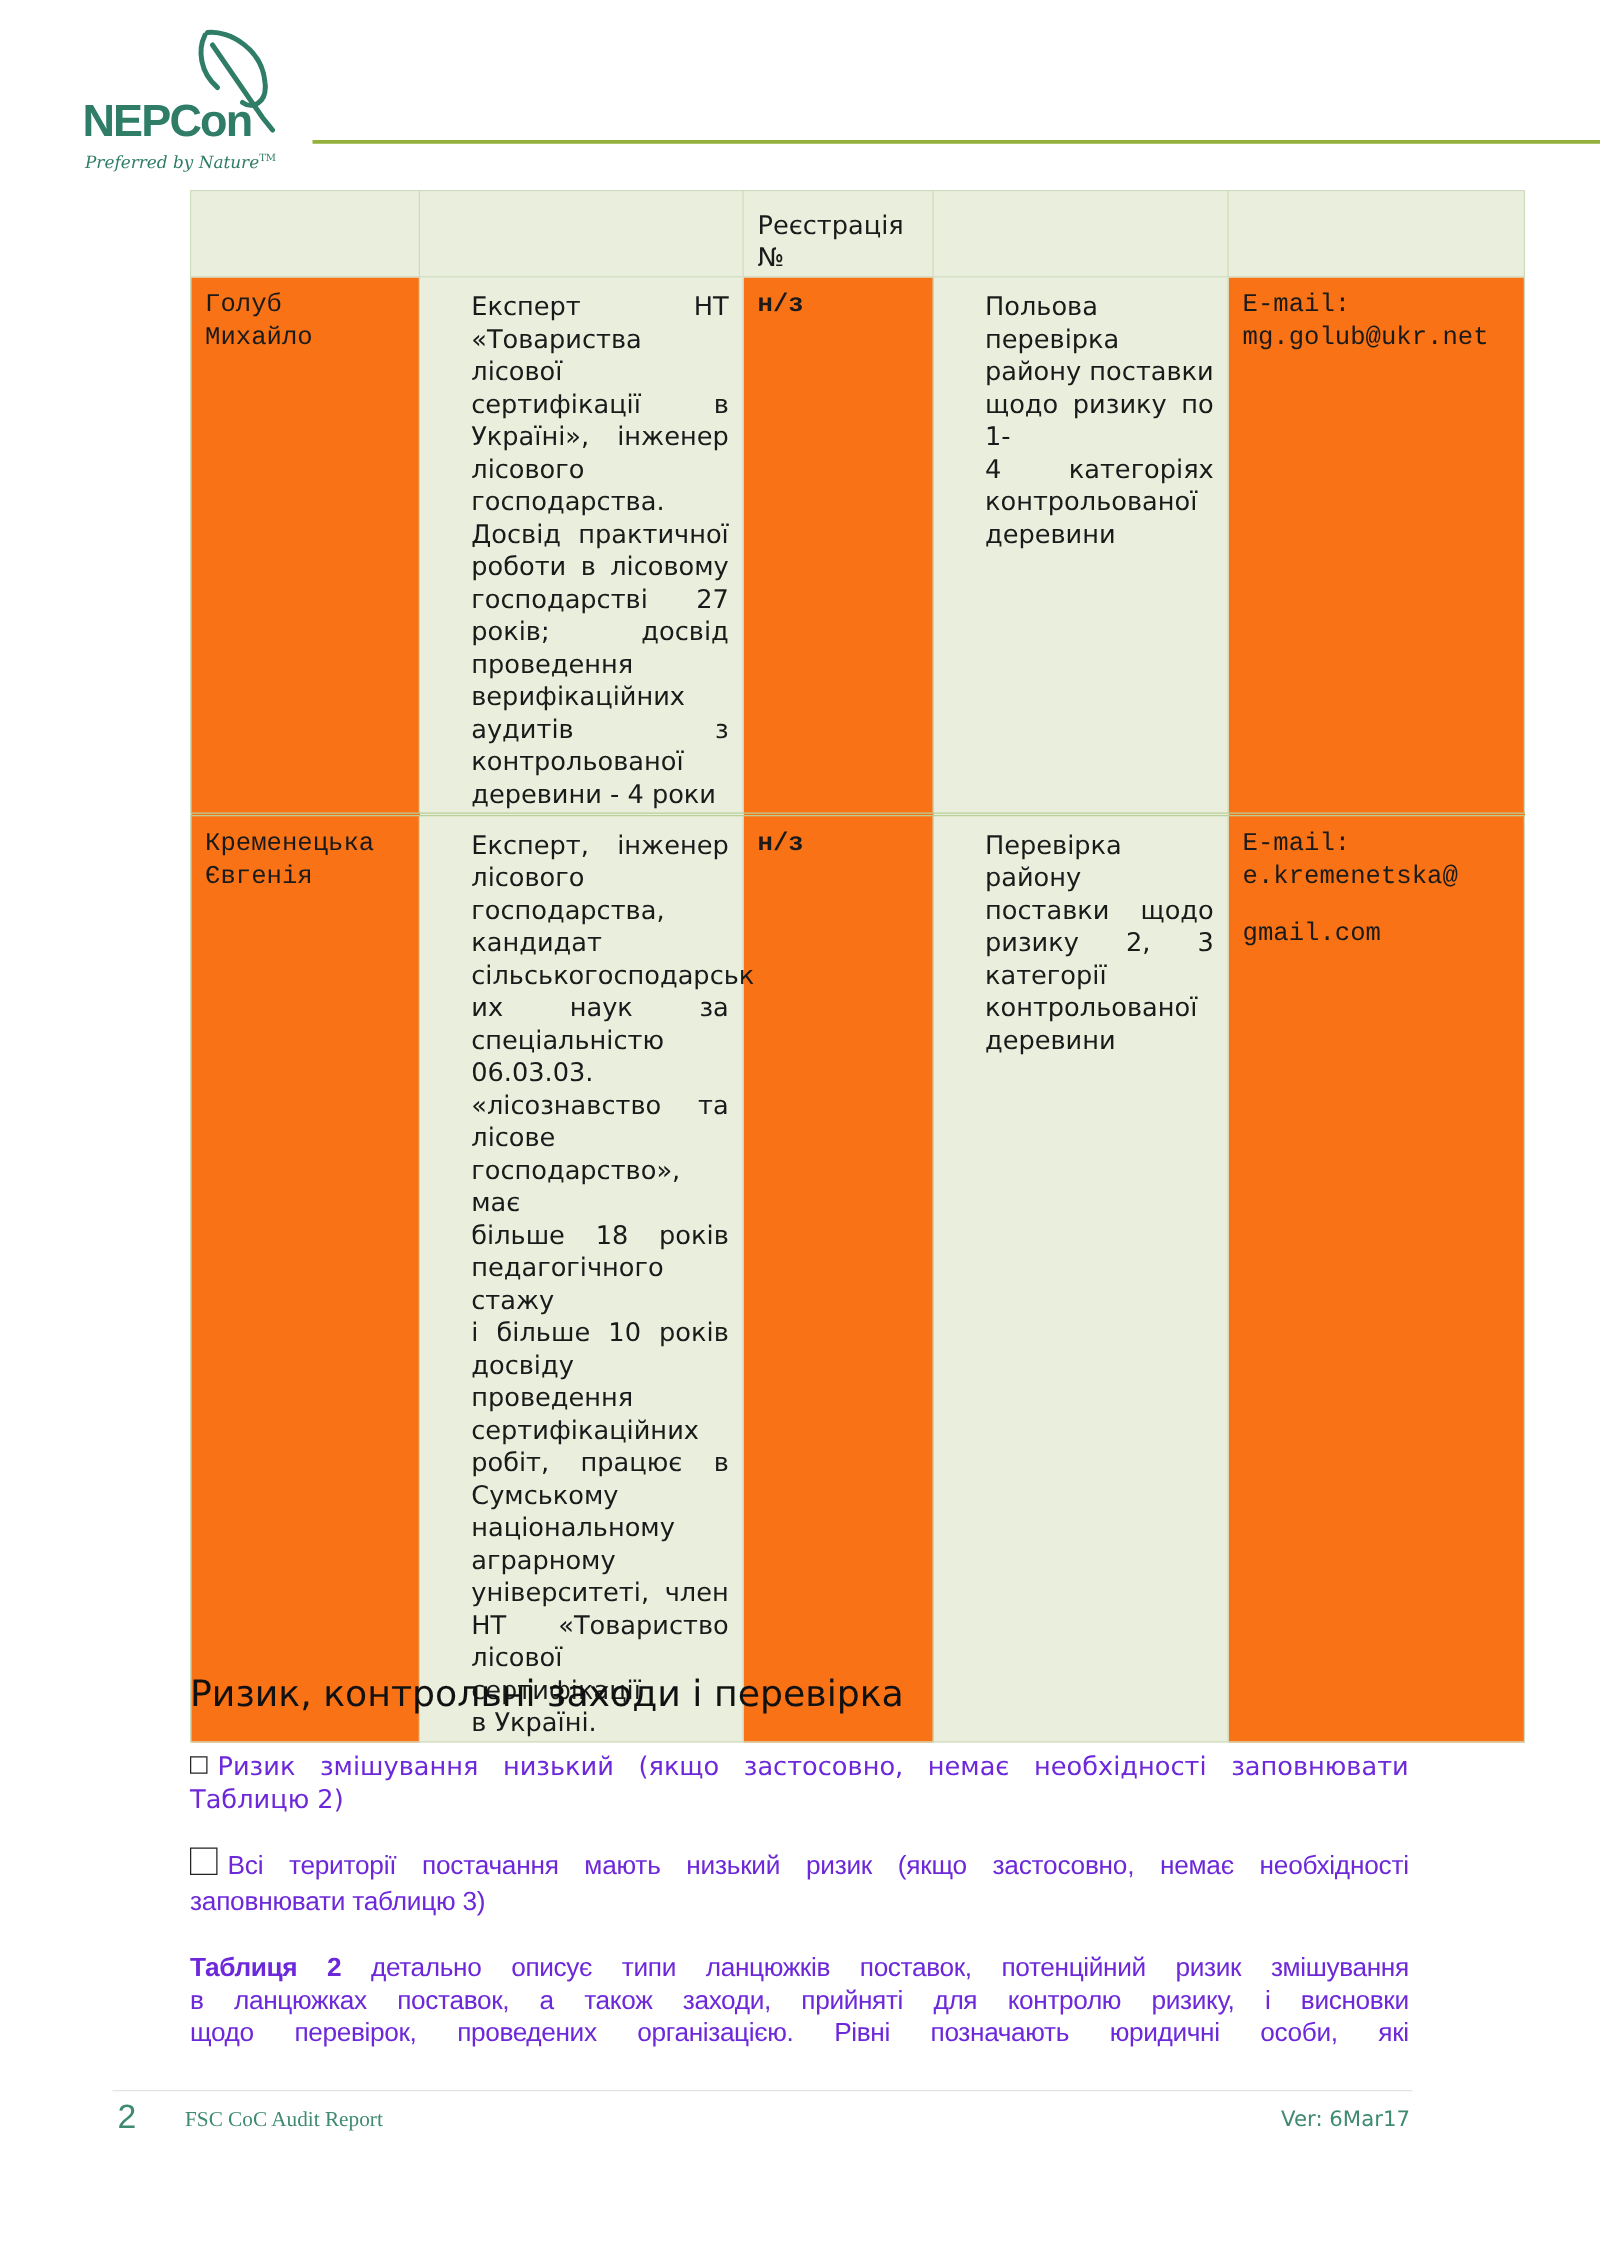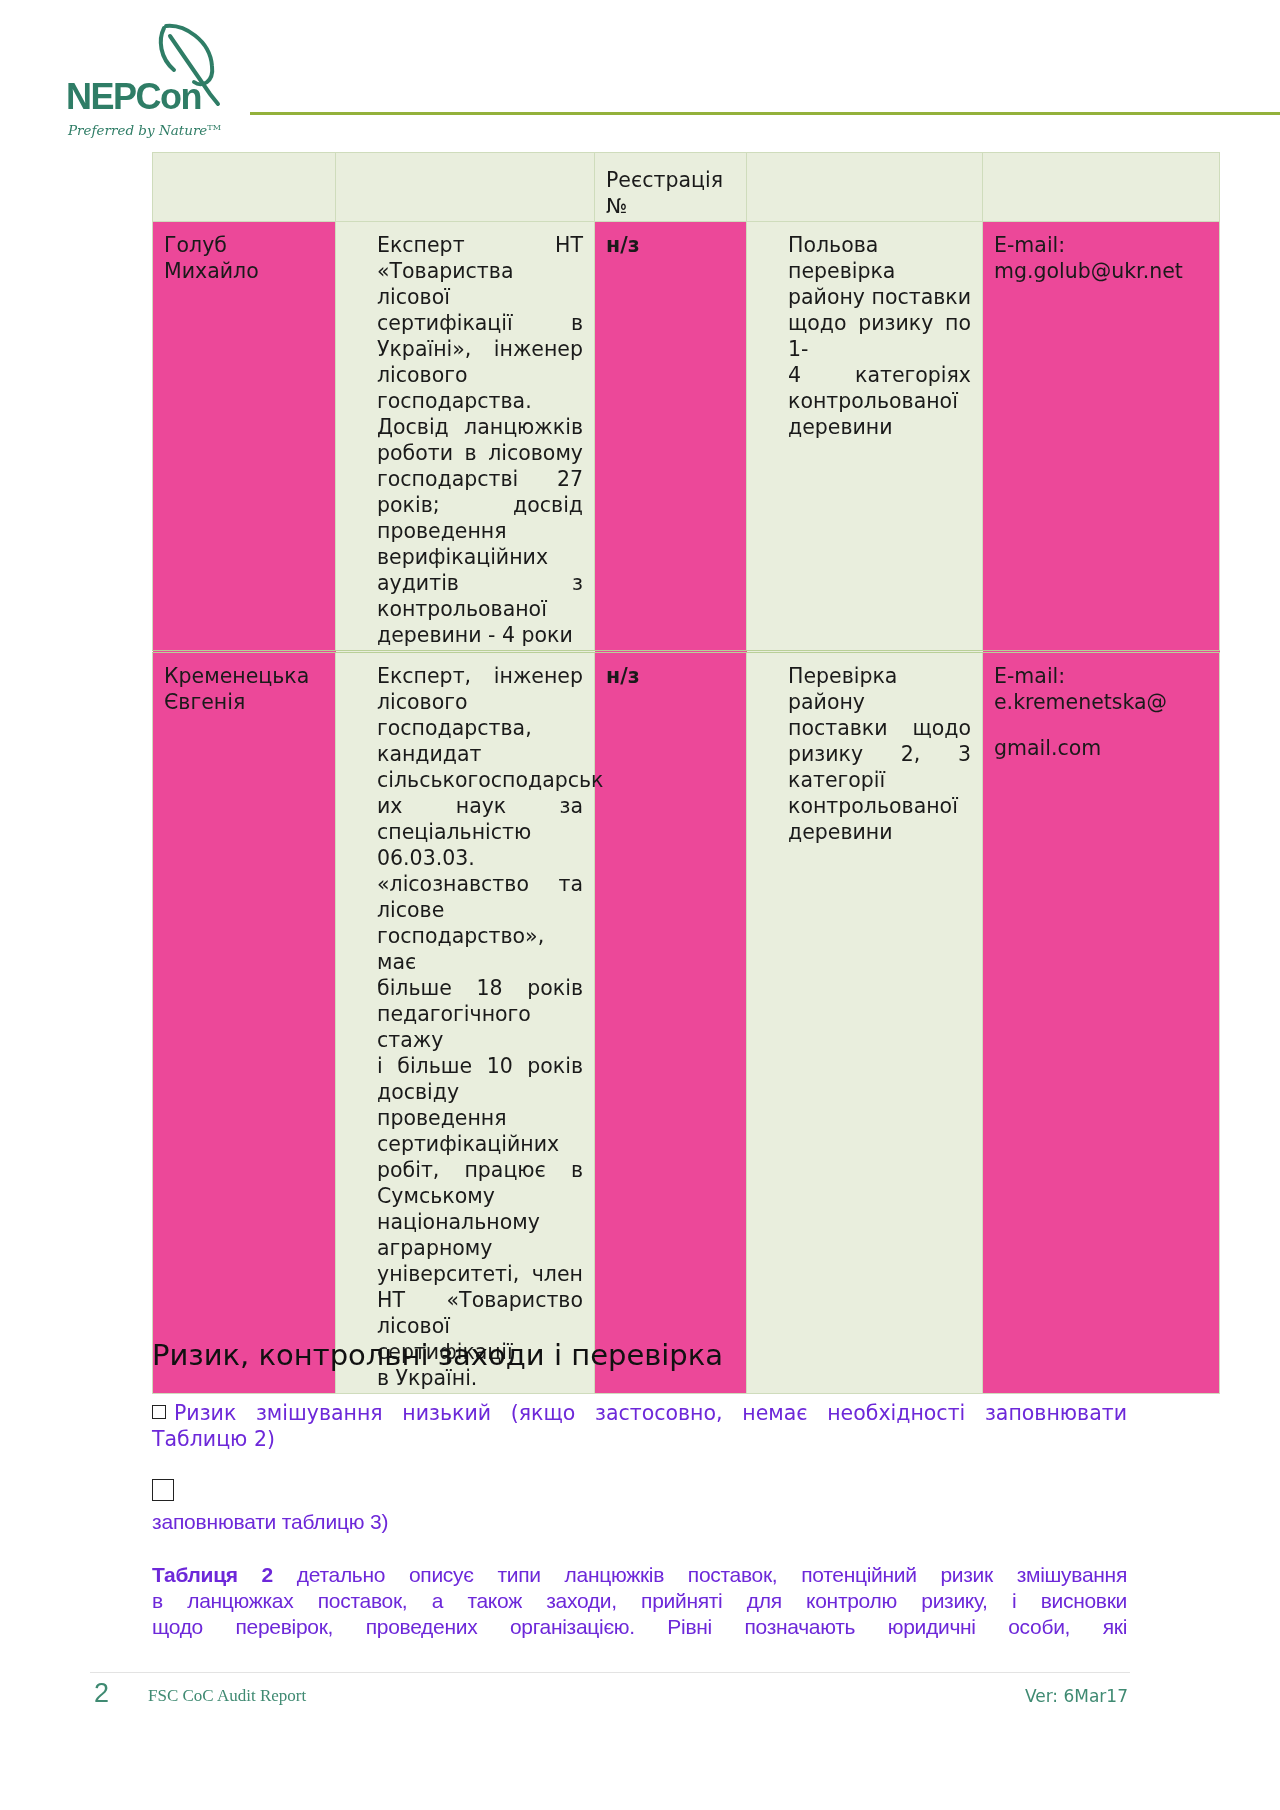--- a/index.html
+++ b/index.html
@@ -14,21 +14,21 @@
     font-style: italic; font-size: 13.5px; color: #2f7d66; white-space: nowrap; }
   .logo-tag sup { font-size: 8px; font-style: normal; }
   .logo svg { position: absolute; left: 88px; top: 0; }
   .header-rule { position: absolute; left: 250px; top: 112px; width: 1030px; height: 3px; background: #93b13b; }
 
   table.staff { position: absolute; left: 152px; top: 152px; border-collapse: collapse;
     table-layout: fixed; width: 1067px; }
   table.staff td { border: 1px solid #cfdcbc; vertical-align: top; padding: 10px 11px 2px 11px;
     font-size: 20.5px; line-height: 26px; }
   table.staff td.g { background: #e9eedd; }
-  table.staff td.w { background: #ec4899; }
+  table.staff td.w { background: #f97316; font-family: Liberation Mono, monospace; }
   table.staff tr.hdr td { background: #e9eedd; height: 52px; padding-top: 14px; }
   table.staff tr.r1 td { height: 396px; }
   table.staff tr.r2 td { height: 630px; border-top: 3px double #b9cf98; }
   .bold { font-weight: bold; }
   .line { display: block; text-align: justify; text-align-last: justify; margin-left: 30px; }
   .line.l { text-align-last: left; }
   .email2 { margin-top: 20px; display: block; }
 
   .h2 { position: absolute; left: 152px; top: 1338px; font-size: 29px; font-weight: normal; color: #111; }
   .para { position: absolute; left: 152px; width: 975px; font-size: 20.5px; line-height: 26px; color: #6d28d9; }
@@ -82,21 +82,21 @@
       <span style="display:block">Голуб</span>
       <span style="display:block">Михайло</span>
     </td>
     <td class="g">
       <span class="line">Експерт НТ</span>
       <span class="line">«Товариства лісової</span>
       <span class="line">сертифікації в</span>
       <span class="line">Україні», інженер</span>
       <span class="line l">лісового</span>
       <span class="line l">господарства.</span>
-      <span class="line">Досвід ланцюжків</span>
+      <span class="line">Досвід практичної</span>
       <span class="line">роботи в лісовому</span>
       <span class="line">господарстві 27</span>
       <span class="line">років; досвід</span>
       <span class="line l">проведення</span>
       <span class="line l">верифікаційних</span>
       <span class="line">аудитів з</span>
       <span class="line l">контрольованої</span>
       <span class="line l">деревини - 4 роки</span>
     </td>
     <td class="w bold">н/з</td>
@@ -164,21 +164,21 @@
   </table>
 
 <div class="h2">Ризик, контрольні заходи і перевірка</div>
 
 <div class="para" style="top:1400px;">
   <span class="jl"><span class="cb-small"></span><span>Ризик змішування низький (якщо застосовно, немає необхідності заповнювати</span></span>
   <span style="display:block">Таблицю 2)</span>
 </div>
 
 <div class="para narrow" style="top:1478px; line-height:29px;">
-  <span class="jl"><span class="cb-large"></span></span>
+  <span class="jl"><span class="cb-large"></span><span>Всі території постачання мають низький ризик (якщо застосовно, немає необхідності</span></span>
   <span style="display:block">заповнювати таблицю 3)</span>
 </div>
 
 <div class="para narrow2" style="top:1562px;">
   <span class="jl"><b>Таблиця 2</b> <span>детально описує типи ланцюжків поставок, потенційний ризик змішування</span></span>
   <span class="jl">в ланцюжках поставок, а також заходи, прийняті для контролю ризику, і висновки</span>
   <span class="jl">щодо перевірок, проведених організацією. Рівні позначають юридичні особи, які</span>
 </div>
 
 <div class="footer-rule"></div>

